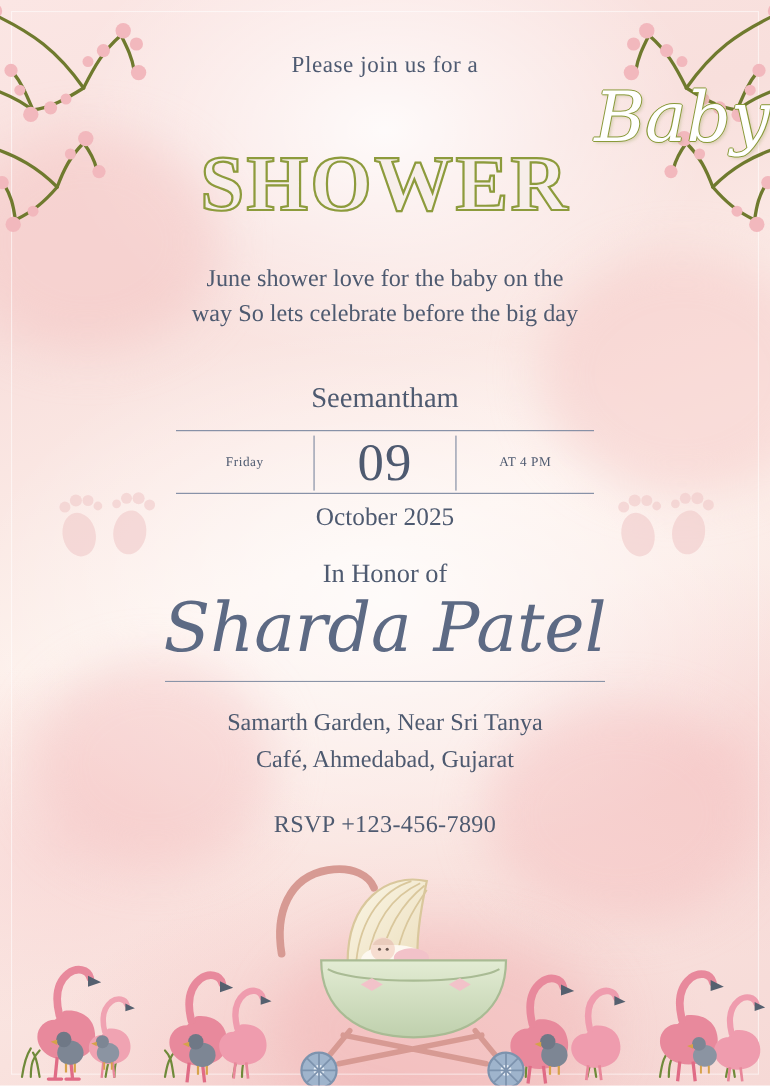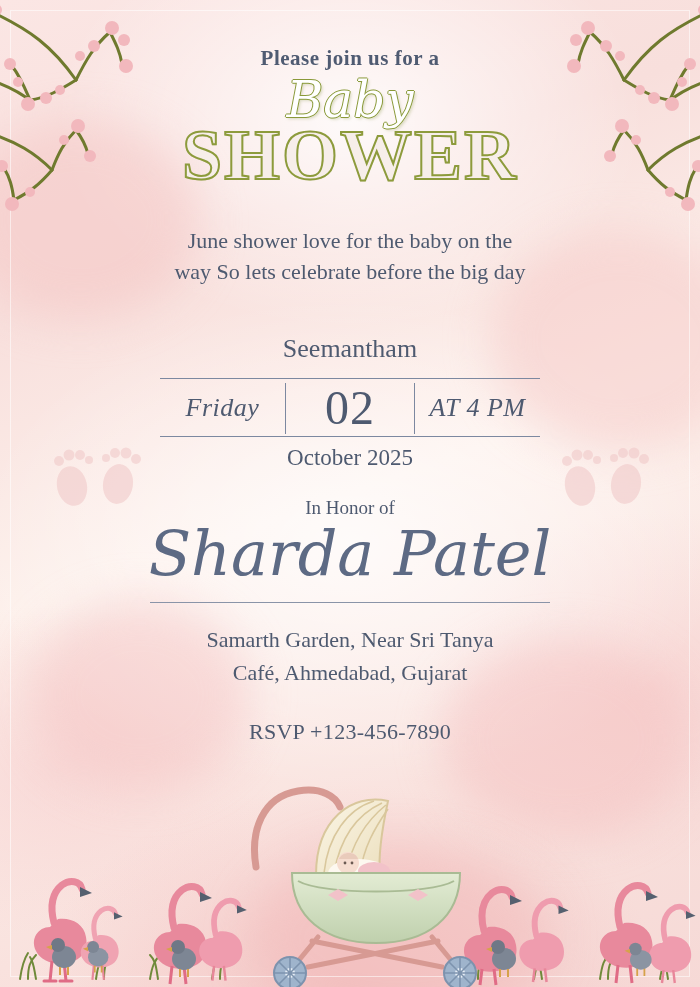--- a/index.html
+++ b/index.html
@@ -44,41 +44,42 @@
 
   .content {
     position: absolute;
     left: 0; right: 0; top: 0;
     text-align: center;
     color: #4e5a70;
   }
 
   .join-line {
     font-family: "Liberation Serif", serif;
-    font-weight: bold;
+    font-weight: normal;
     font-size: 21px;
     letter-spacing: 0.5px;
     color: #4f5b72;
     margin-top: 46px;
   }
 
   .baby-word {
     font-family: "DejaVu Serif", serif;
     font-style: italic;
-    font-size: 50px;
+    font-size: 63px;
     line-height: 0.95;
     color: #ffffff;
     margin-top: 6px;
     text-shadow:
       0 0 1px #8a9a3a,
       1px 0 0 #8a9a3a,
       -1px 0 0 #8a9a3a,
       0 1px 0 #8a9a3a,
       0 -1px 0 #8a9a3a,
       2px 2px 3px rgba(150,160,90,0.35);
+    text-align: right;
   }
 
   .shower-word {
     font-family: Liberation Serif, serif;
     font-weight: bold;
     font-size: 72px;
     letter-spacing: 2px;
     line-height: 1;
     margin-top: -6px;
     color: #f7eeea;
@@ -104,43 +105,42 @@
     width: 380px;
     display: flex;
     align-items: center;
     justify-content: center;
     border-top: 1px solid #7c88a0;
     border-bottom: 1px solid #7c88a0;
     padding: 4px 0 2px 0;
   }
   .date-side {
     flex: 1;
-    font-size: 26px;
+    font-size: 12px;
     color: #4e5a70;
     letter-spacing: 0.5px;
-    font-style: italic;
   }
   .date-big {
     width: 120px;
     font-size: 48px;
     letter-spacing: 1px;
     color: #4e5a70;
     border-left: 1px solid #7c88a0;
     border-right: 1px solid #7c88a0;
     line-height: 1.05;
     padding: 0 4px;
   }
   .month-year {
     font-size: 23px;
     color: #4e5a70;
     margin-top: 8px;
   }
 
   .in-honor {
-    font-size: 19px;
+    font-size: 24px;
     color: #4e5a70;
     margin-top: 26px;
   }
 
   .honoree {
     font-family: "DejaVu Serif", serif;
     font-style: italic;
     font-size: 62px;
     color: #5d6a84;
     margin-top: 2px;
@@ -313,21 +313,21 @@
 
     <div class="tagline">
       <div>June shower love for the baby on the</div>
       <div>way So lets celebrate before the big day</div>
     </div>
 
     <div class="event-name">Seemantham</div>
 
     <div class="date-row">
       <div class="date-side">Friday</div>
-      <div class="date-big">02</div>
+      <div class="date-big">09</div>
       <div class="date-side">AT 4 PM</div>
     </div>
     <div class="month-year">October 2025</div>
 
     <div class="in-honor">In Honor of</div>
     <div class="honoree">Sharda Patel</div>
 
     <div class="divider"></div>
 
     <div class="venue">

